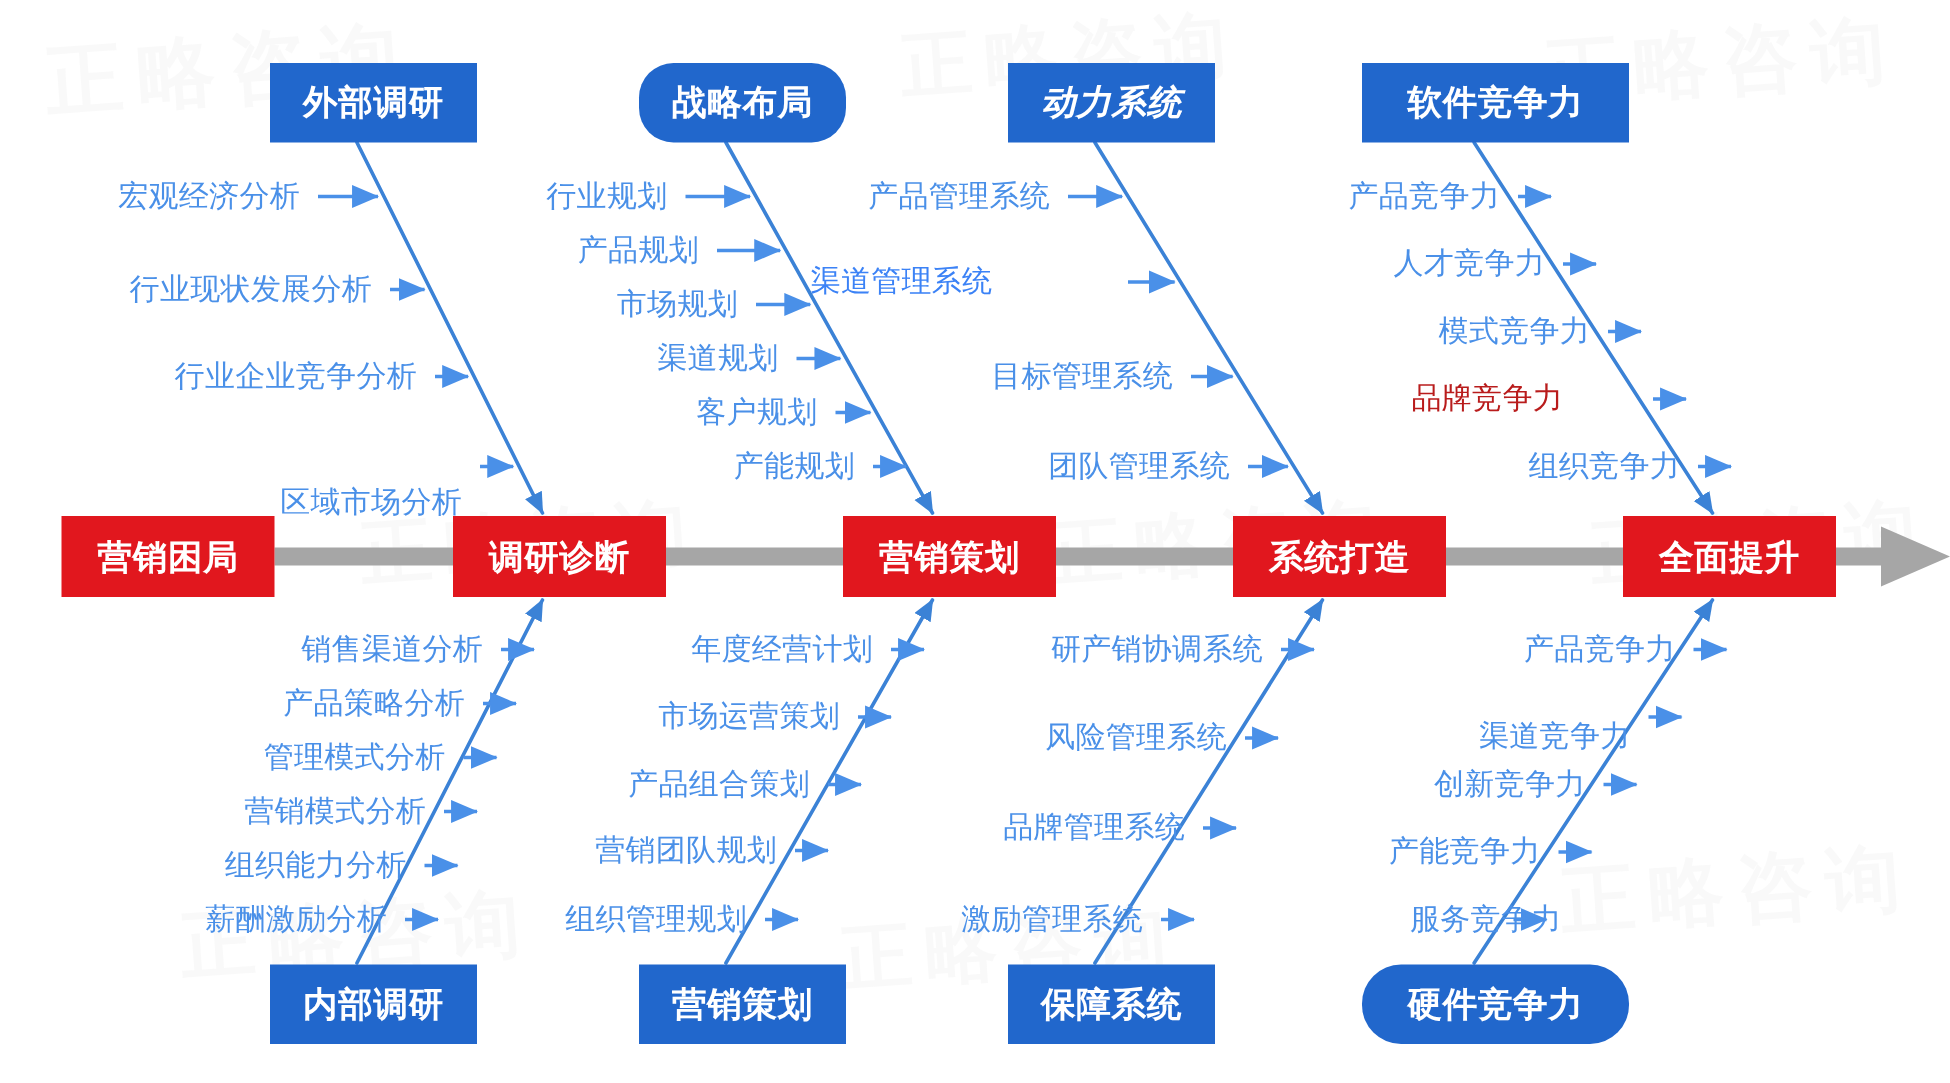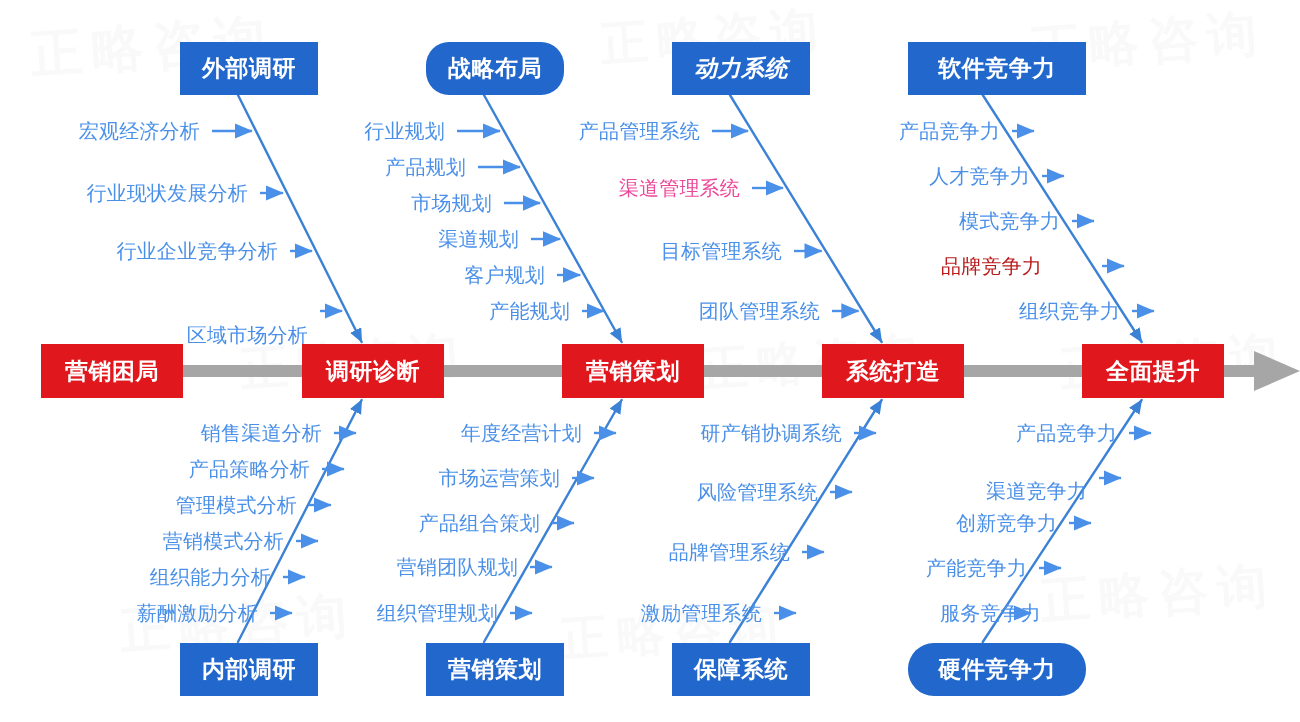--- a/index.html
+++ b/index.html
@@ -159,21 +159,21 @@
       <div class="cause r" style="top: 311px; left: 58px; width: 250px; color: rgb(74, 144, 232); margin-top: 24px;">区域市场分析</div>
       <div class="cat-box" style="left: 426px; top: 42px; width: 138px; background: rgb(33, 103, 204); border-radius: 23px;">战略布局</div>
       <div class="cause r" style="top: 131px; left: 195px; width: 250px; color: rgb(74, 144, 232);">行业规划</div>
       <div class="cause r" style="top: 167px; left: 216px; width: 250px; color: rgb(74, 144, 232);">产品规划</div>
       <div class="cause r" style="top: 203px; left: 242px; width: 250px; color: rgb(74, 144, 232);">市场规划</div>
       <div class="cause r" style="top: 239px; left: 269px; width: 250px; color: rgb(74, 144, 232);">渠道规划</div>
       <div class="cause r" style="top: 275px; left: 295px; width: 250px; color: rgb(74, 144, 232);">客户规划</div>
       <div class="cause r" style="top: 311px; left: 320px; width: 250px; color: rgb(74, 144, 232);">产能规划</div>
       <div class="cat-box" style="left: 672px; top: 42px; width: 138px; background: rgb(33, 103, 204); font-style: italic;">动力系统</div>
       <div class="cause r" style="top: 131px; left: 450px; width: 250px; color: rgb(74, 144, 232);">产品管理系统</div>
-      <div class="cause r" style="top: 188px; left: 490px; width: 250px; color: #ec4899;">渠道管理系统</div>
+      <div class="cause r" style="top: 188px; left: 476px; width: 250px; color: #3b82f6; text-align: center;">渠道管理系统</div>
       <div class="cause r" style="top: 251px; left: 532px; width: 250px; color: rgb(74, 144, 232);">目标管理系统</div>
       <div class="cause r" style="top: 311px; left: 570px; width: 250px; color: rgb(74, 144, 232);">团队管理系统</div>
       <div class="cat-box" style="left: 908px; top: 42px; width: 178px; background: rgb(33, 103, 204);">软件竞争力</div>
       <div class="cause r" style="top: 131px; left: 750px; width: 250px; color: rgb(74, 144, 232);">产品竞争力</div>
       <div class="cause r" style="top: 176px; left: 780px; width: 250px; color: rgb(74, 144, 232);">人才竞争力</div>
       <div class="cause r" style="top: 221px; left: 810px; width: 250px; color: rgb(74, 144, 232);">模式竞争力</div>
       <div class="cause r" style="top: 266px; left: 792px; width: 250px; color: #b91c1c;">品牌竞争力</div>
       <div class="cause r" style="top: 311px; left: 870px; width: 250px; color: rgb(74, 144, 232);">组织竞争力</div>
       <div class="cat-box" style="left: 180px; top: 643px; width: 138px; background: rgb(33, 103, 204);">内部调研</div>
       <div class="cause r" style="top: 433px; left: 72px; width: 250px; color: rgb(74, 144, 232);">销售渠道分析</div>

